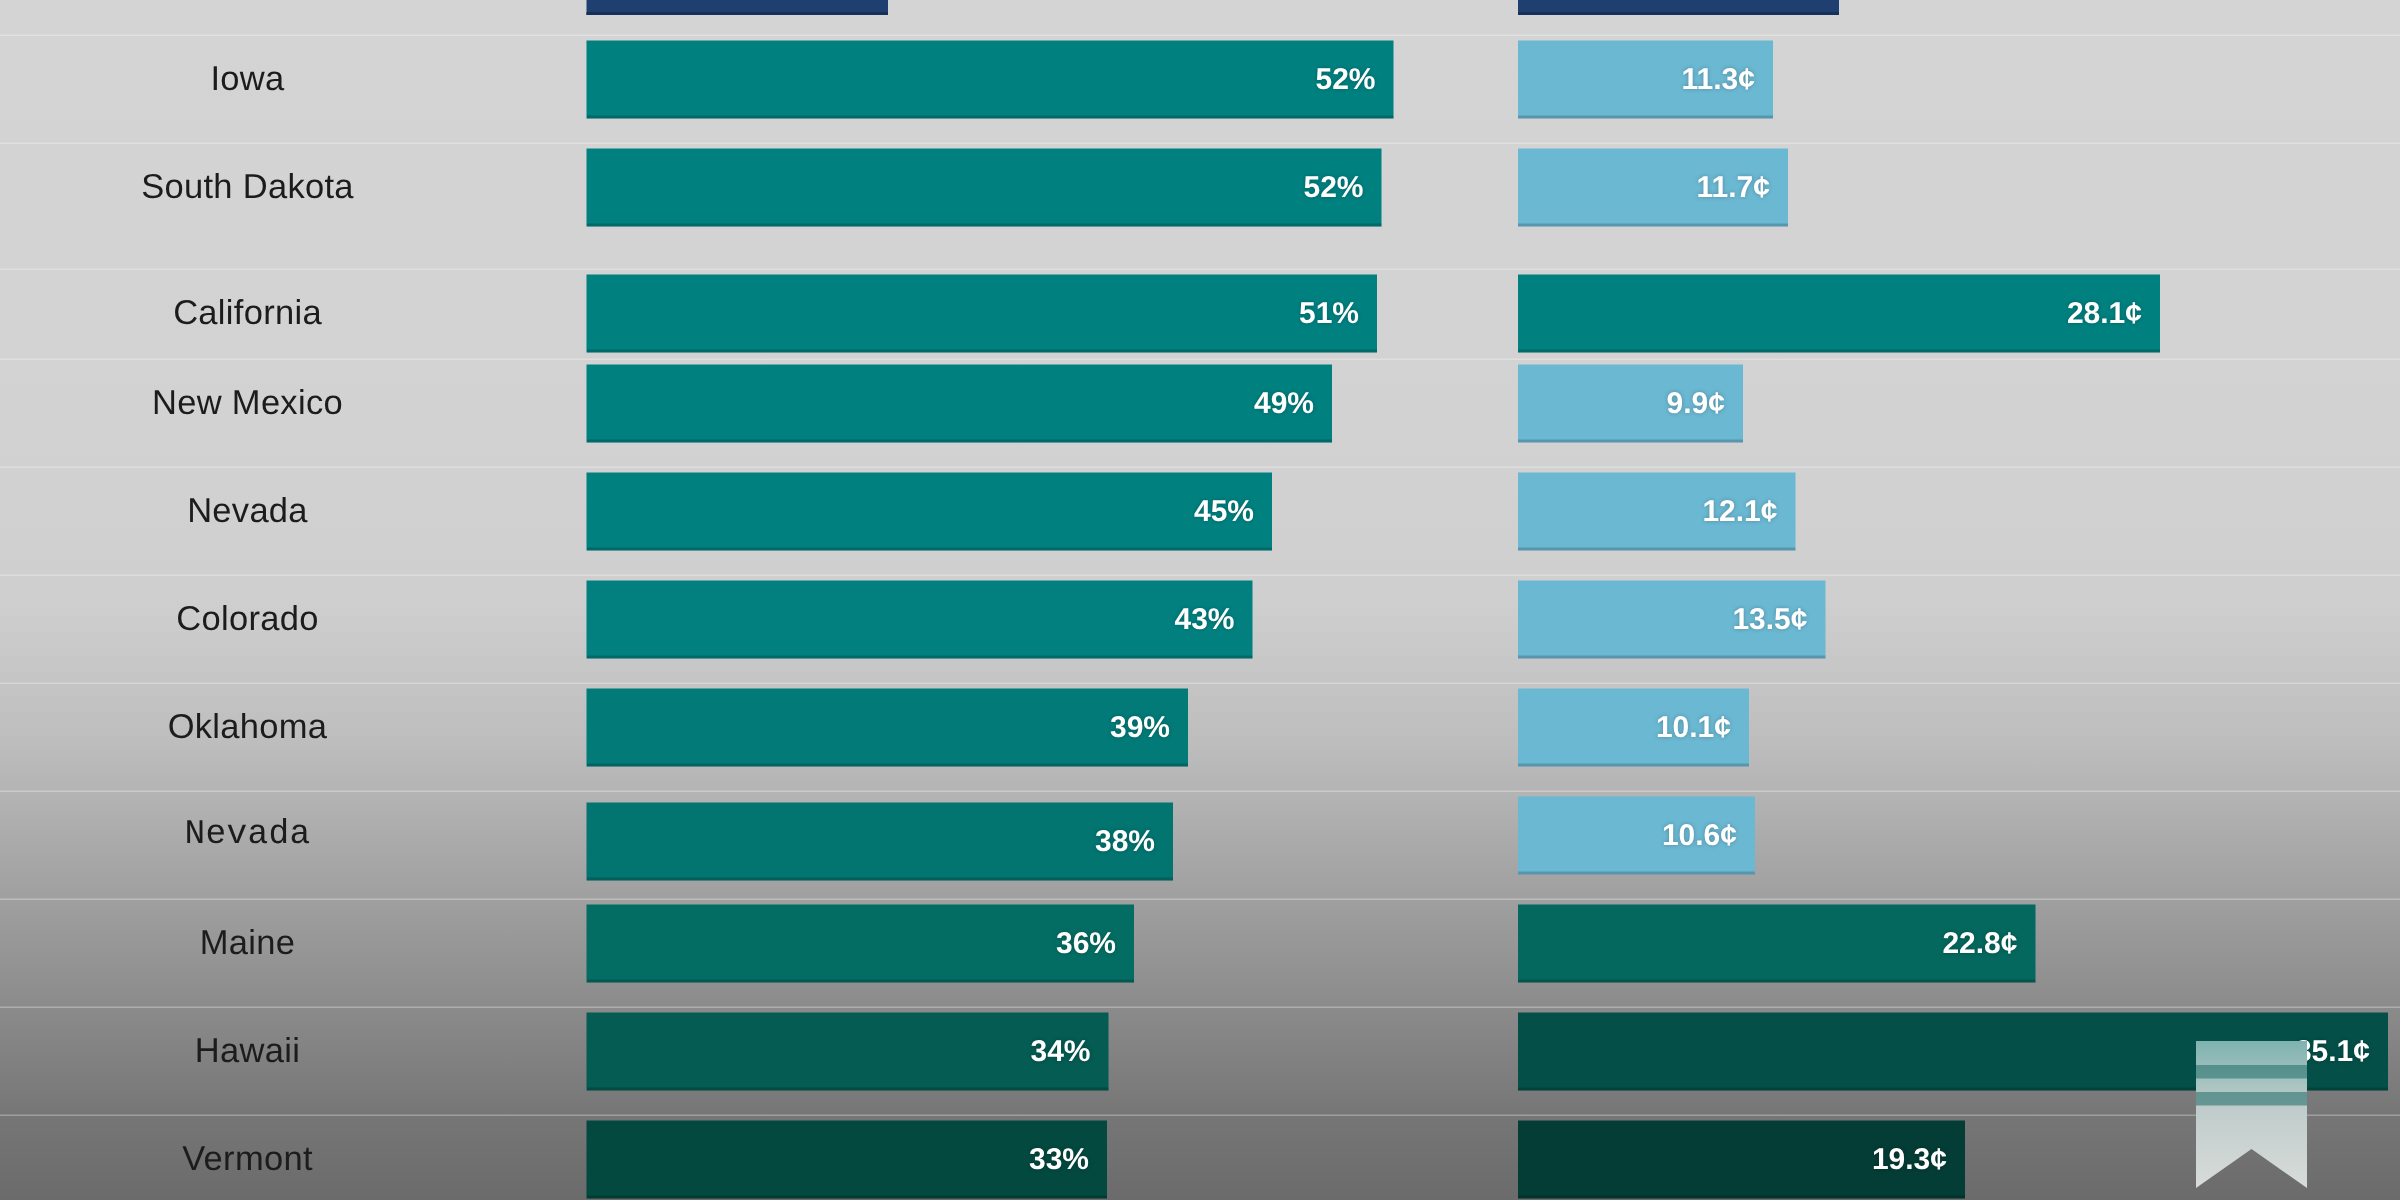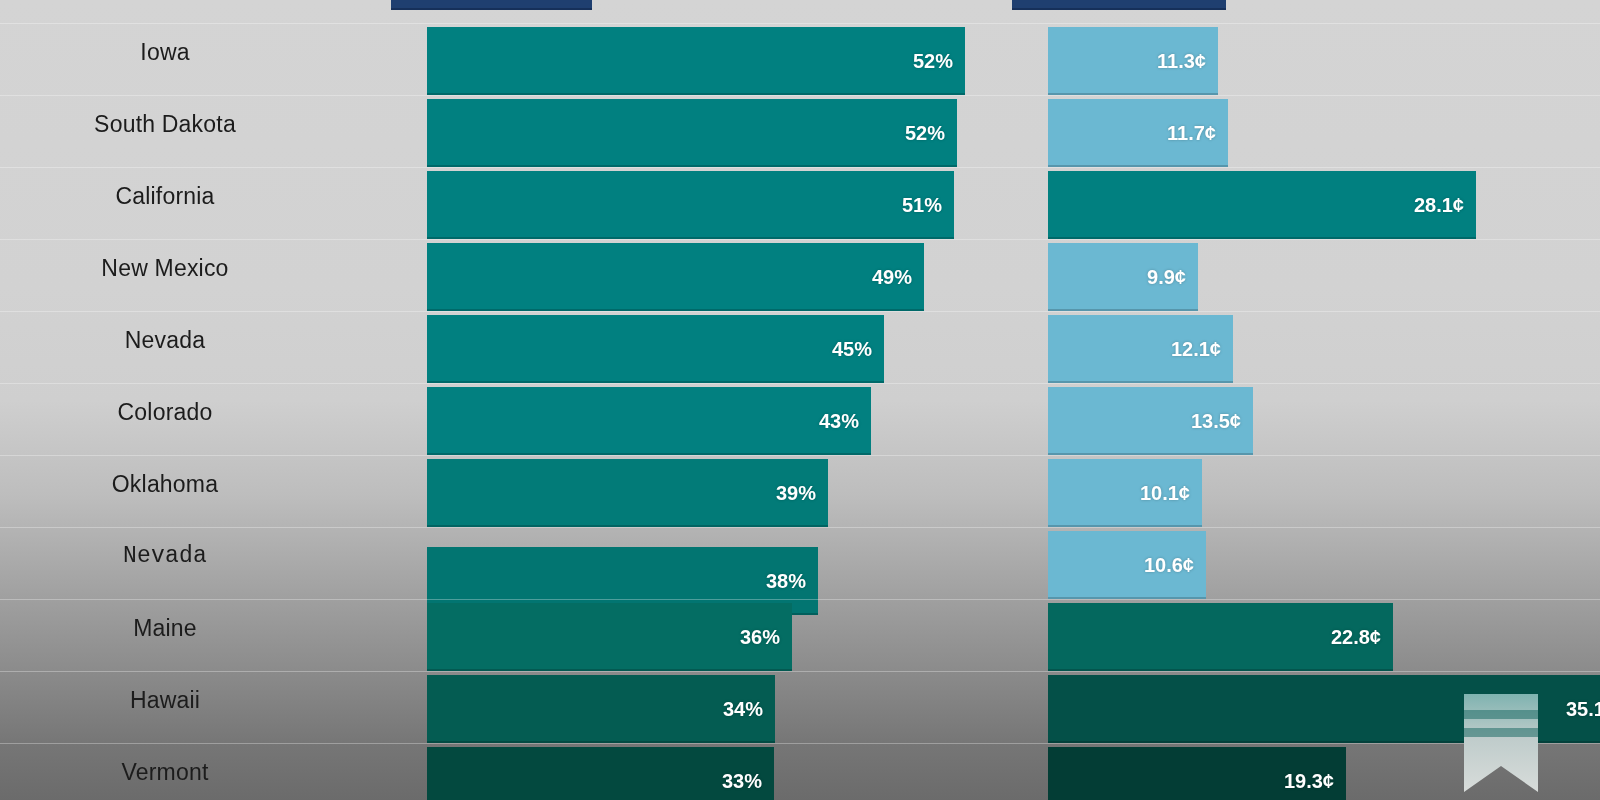--- a/index.html
+++ b/index.html
@@ -60,28 +60,27 @@
     color: #1c1c1c;
     letter-spacing: .2px;
     white-space: nowrap;
   }
 
   .bar {
     position: absolute;
     display: flex;
     align-items: center;
     justify-content: flex-end;
-    height: 68px;
+    height: 52px;
     color: #ffffff;
     font-size: 20px;
     font-weight: bold;
     padding-right: 12px;
     white-space: nowrap;
     box-shadow: inset 0 -2px 0 rgba(0,0,0,0.18);
-    margin-left: 36px;
   }
   .bar .val { text-shadow: 0 0 3px rgba(0,0,0,0.25); }
 
   
   #watermark {
     position: absolute;
     right: 62px;
     bottom: 8px;
     width: 74px; height: 98px;
     pointer-events: none;
@@ -111,21 +110,21 @@
       <div class="row" style="top: 95px; height: 60px;">
         <div class="rowsep"></div>
         <div class="label" style="top: 16px;">South Dakota</div>
         <div class="bar" style="left: 391px; top: 4px; width: 530px; background: rgb(1, 128, 128);">
           <span class="val">52%</span>
         </div>
         <div class="bar" style="left: 1012px; top: 4px; width: 180px; background: rgb(107, 184, 210);">
           <span class="val">11.7¢</span>
         </div>
       </div>
-      <div class="row" style="top: 167px; height: 60px; padding-left: 45px;">
+      <div class="row" style="top: 179px; height: 60px; padding-left: 45px;">
         <div class="rowsep"></div>
         <div class="label" style="top: 16px;">California</div>
         <div class="bar" style="left: 391px; top: 4px; width: 527px; background: rgb(1, 128, 128);">
           <span class="val">51%</span>
         </div>
         <div class="bar" style="left: 1012px; top: 4px; width: 428px; background: rgb(1, 128, 128);">
           <span class="val">28.1¢</span>
         </div>
       </div>
       <div class="row" style="top: 239px; height: 60px;">
@@ -164,21 +163,21 @@
         <div class="bar" style="left: 391px; top: 4px; width: 401px; background: rgb(2, 123, 120);">
           <span class="val">39%</span>
         </div>
         <div class="bar" style="left: 1012px; top: 4px; width: 154px; background: rgb(107, 184, 210); padding-left: 20px;">
           <span class="val">10.1¢</span>
         </div>
       </div>
       <div class="row" style="top: 527px; height: 60px;">
         <div class="rowsep"></div>
         <div class="label" style="top: 16px; font-family: Liberation Mono, monospace;">Nevada</div>
-        <div class="bar" style="left: 391px; top: 20px; width: 391px; background: rgb(2, 117, 113); text-align: right;">
+        <div class="bar" style="left: 391px; top: 8px; width: 391px; background: rgb(2, 117, 113); text-align: right;">
           <span class="val">38%</span>
         </div>
         <div class="bar" style="left: 1012px; top: 4px; width: 158px; background: rgb(107, 184, 210);">
           <span class="val">10.6¢</span>
         </div>
       </div>
       <div class="row" style="top: 599px; height: 60px;">
         <div class="rowsep"></div>
         <div class="label" style="top: 16px;">Maine</div>
         <div class="bar" style="left: 391px; top: 4px; width: 365px; background: rgb(4, 109, 99);">

